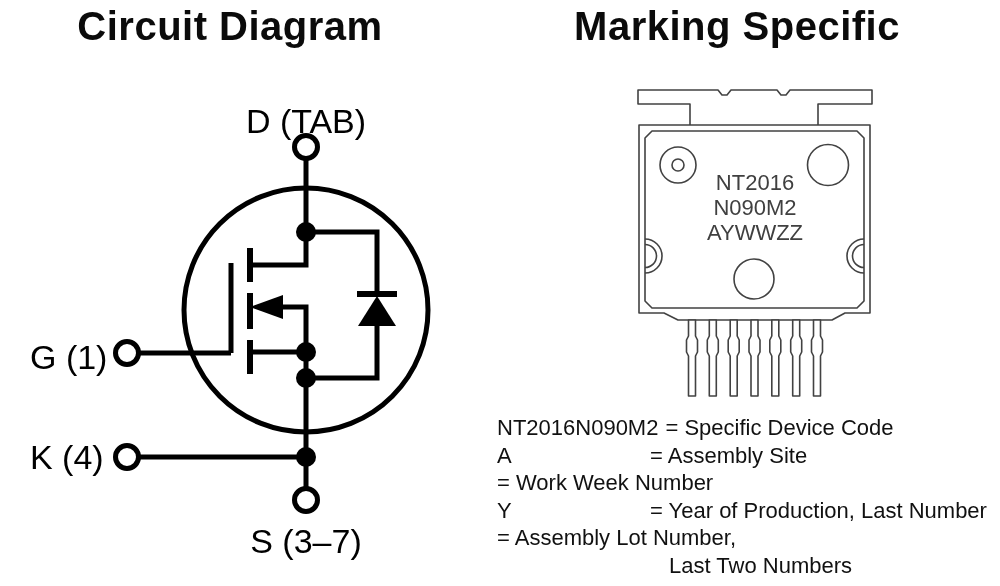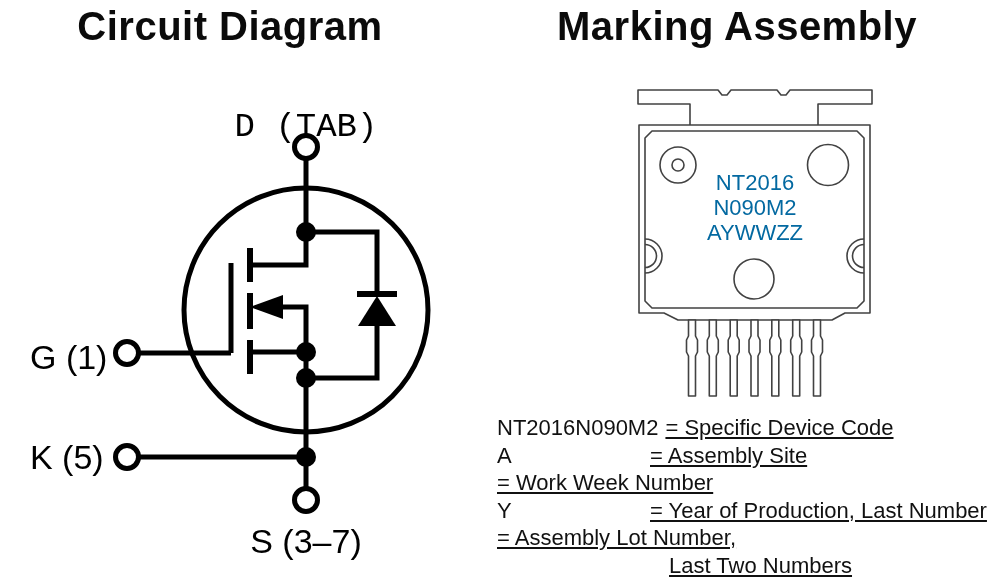--- a/index.html
+++ b/index.html
@@ -43,48 +43,48 @@
   .title-circuit { left: 230px; }
   .title-marking { left: 737px; }
 
   .term {
     position: absolute;
     font-size: 34px;
     line-height: 34px;
     white-space: nowrap;
     color: #000;
   }
-  .term-d { left: 306px; top: 110px;  transform: translateX(-50%); font-family: Liberation Mono, monospace; }
+  .term-d { left: 306px; top: 104px;  transform: translateX(-50%); }
   .term-g { left: 30px;  top: 340px; }
   .term-k { left: 30px;  top: 440px; }
   .term-s { left: 306px; top: 524px; transform: translateX(-50%); text-align: right; }
 
   .pkg-mark {
     position: absolute;
     left: 755px;
     top: 170px;
     transform: translateX(-50%);
     text-align: center;
     font-size: 22px;
     line-height: 25px;
-    color: #0369a1;
+    color: #404040;
     white-space: nowrap;
   }
 
   .legend {
     position: absolute;
     left: 497px;
     top: 414px;
     font-size: 22px;
     line-height: 27.5px;
     color: #111;
   }
   .legend-row { display: flex; }
   .legend-label { min-width: 146px; margin-right: 7px; white-space: pre; }
-  .legend-text { white-space: pre; text-decoration: underline; }
+  .legend-text { white-space: pre; }
   .legend-row.cont .legend-text { padding-left: 19px; }
 </style>
 </head>
 <body>
 
 <div class="canvas">
 
   <svg class="layer" width="1000" height="586" viewBox="0 0 1000 586">
 
     <g>
@@ -149,25 +149,25 @@
           <path d="M730.2,320 L730.2,336 L728.2,340 L728.2,352 L730.2,356 L730.2,396 L737.2,396 L737.2,356 L739.2,352 L739.2,340 L737.2,336 L737.2,320 Z" class="psf"></path>
           <path d="M751,320 L751,336 L749,340 L749,352 L751,356 L751,396 L758,396 L758,356 L760,352 L760,340 L758,336 L758,320 Z" class="psf"></path>
           <path d="M771.8,320 L771.8,336 L769.8,340 L769.8,352 L771.8,356 L771.8,396 L778.8,396 L778.8,356 L780.8,352 L780.8,340 L778.8,336 L778.8,320 Z" class="psf"></path>
           <path d="M792.7,320 L792.7,336 L790.7,340 L790.7,352 L792.7,356 L792.7,396 L799.7,396 L799.7,356 L801.7,352 L801.7,340 L799.7,336 L799.7,320 Z" class="psf"></path>
           <path d="M813.5,320 L813.5,336 L811.5,340 L811.5,352 L813.5,356 L813.5,396 L820.5,396 L820.5,356 L822.5,352 L822.5,340 L820.5,336 L820.5,320 Z" class="psf"></path>
         </g>
     </g>
   </svg>
 
   <div class="title title-circuit">Circuit Diagram</div>
-  <div class="title title-marking">Marking Assembly</div>
+  <div class="title title-marking">Marking Specific</div>
 
   <div class="term term-d">D (TAB)</div>
   <div class="term term-g">G (1)</div>
-  <div class="term term-k">K (5)</div>
+  <div class="term term-k">K (4)</div>
   <div class="term term-s">S (3–7)</div>
 
   <div class="pkg-mark">
     <div>NT2016</div>
     <div>N090M2</div>
     <div>AYWWZZ</div>
   </div>
 
   <div class="legend">
     <div class="legend-row">

